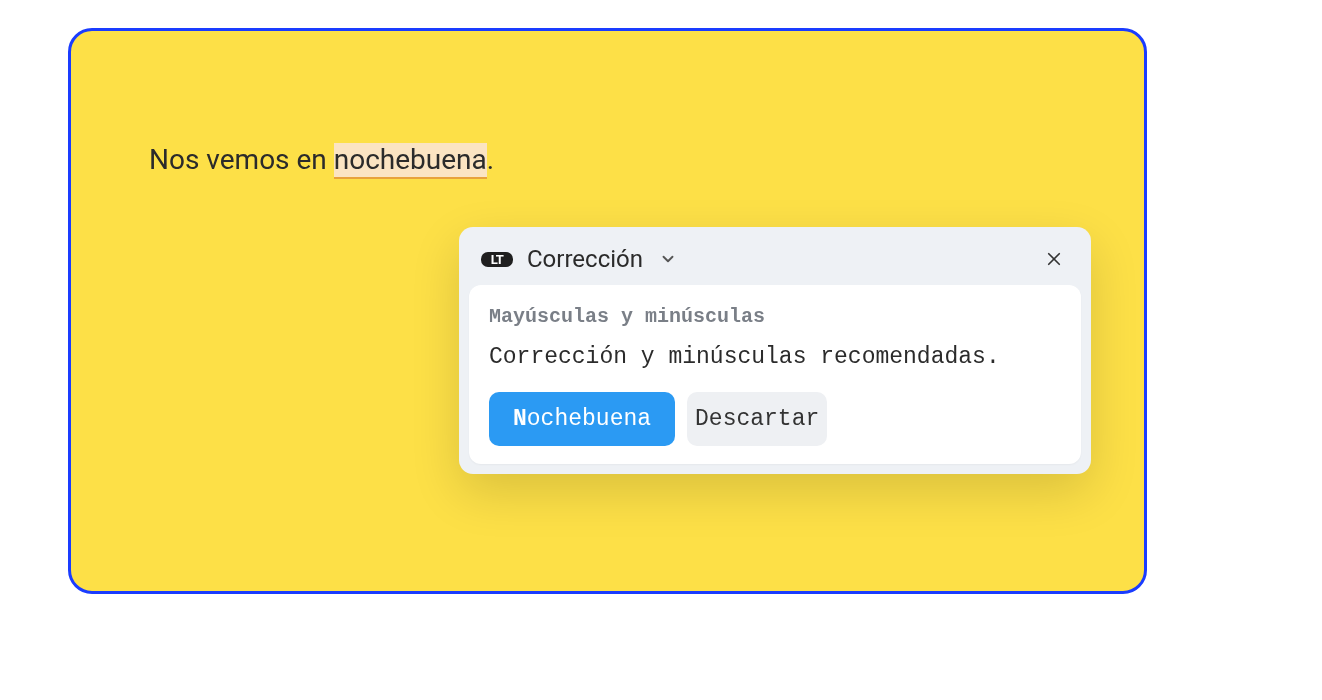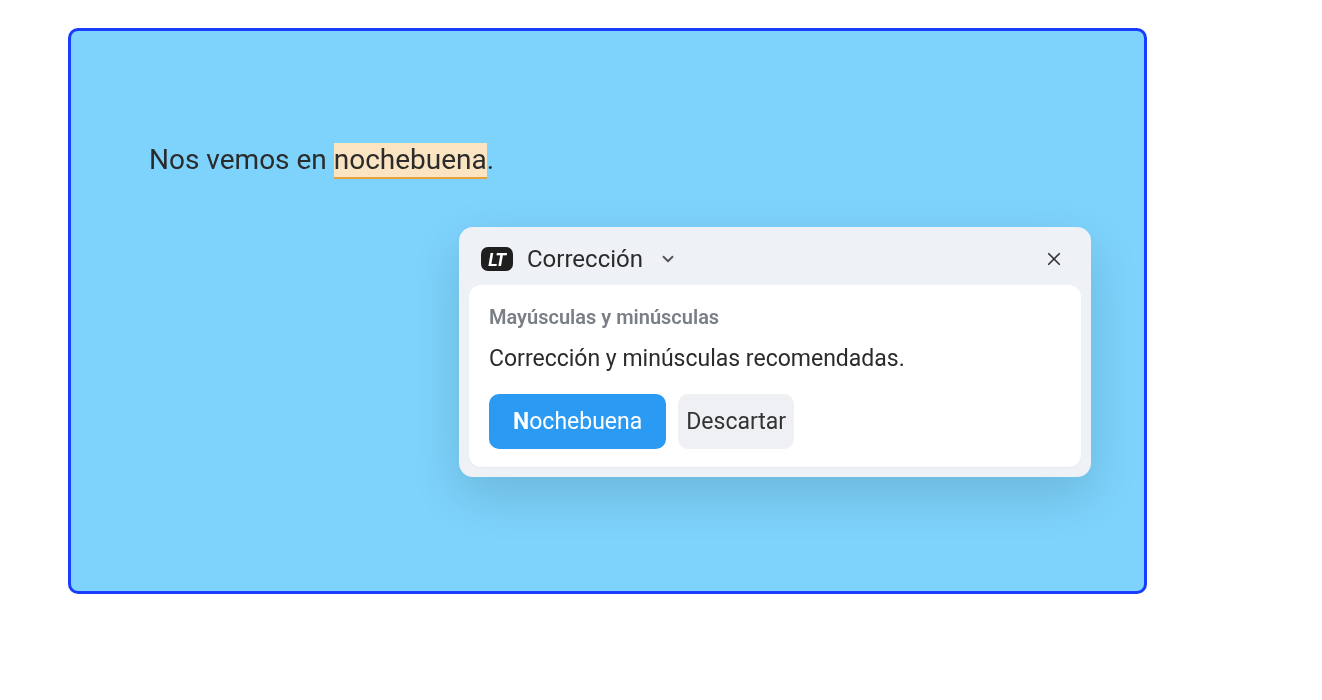--- a/index.html
+++ b/index.html
@@ -1,29 +1,29 @@
 <!DOCTYPE html>
 <html><head>
   <meta charset="utf-8">
   <style>
     * { box-sizing: border-box; margin: 0; padding: 0; }
     body { width: 1322px; height: 700px; background: #fff; font-family: -apple-system, BlinkMacSystemFont, "Segoe UI", Roboto, Helvetica, Arial, sans-serif; position: relative; }
-    .editor-container { position: absolute; top: 28px; left: 68px; width: 1079px; height: 566px; border: 3px solid #1a3cff; border-radius: 10px; background: #7dd3fc; }
+    .editor-container { position: absolute; top: 28px; left: 68px; width: 1079px; height: 566px; border: 3px solid #1a3cff; border-radius: 24px; background: #fde047; }
     .editor-content { position: absolute; top: 112px; left: 78px; font-size: 28px; color: #2b2b2b; line-height: 1.2; }
     .highlight { background: #fbe4c2; border-bottom: 2px solid #e8a23b; padding-bottom: 1px; }
     .popup { position: absolute; top: 196px; left: 388px; width: 632px; background: #eef1f5; border-radius: 14px; box-shadow: 0 18px 50px rgba(0,0,0,0.14); overflow: visible; }
     .popup-header { display: flex; align-items: center; padding: 18px 22px 12px 22px; gap: 14px; }
-    .logo-box { width: 32px; height: 24px; background: #1f1f1f; border-radius: 7px; display: flex; align-items: center; justify-content: center; color: #fff; font-weight: 700; font-size: 18px; letter-spacing: -0.5px; font-style: italic; }
+    .logo-box { width: 32px; height: 15px; background: #1f1f1f; border-radius: 7px; display: flex; align-items: center; justify-content: center; color: #fff; font-weight: 700; font-size: 13px; letter-spacing: -0.5px; }
     .popup-title { font-size: 24px; color: #2b2b2b; flex: 0 0 auto; }
     .chevron { width: 22px; height: 22px; display: flex; align-items: center; justify-content: center; }
     .chevron svg { stroke: #555; }
     .spacer { flex: 1; }
     .close-btn { width: 26px; height: 26px; display: flex; align-items: center; justify-content: center; cursor: pointer; margin-right: 2px; }
     .close-btn svg { stroke: #333; }
-    .popup-body { margin: 0 10px 10px 10px; background: #fff; border-radius: 12px; padding: 20px 20px 18px 20px; box-shadow: 0 1px 2px rgba(0,0,0,0.04); }
+    .popup-body { margin: 0 10px 10px 10px; background: #fff; border-radius: 12px; padding: 20px 20px 18px 20px; box-shadow: 0 1px 2px rgba(0,0,0,0.04); font-family: Liberation Mono, monospace; }
     .category { color: #7a7f87; font-size: 20px; font-weight: 600; margin-bottom: 16px; }
     .description { color: #2b2b2b; font-size: 23px; margin-bottom: 22px; }
     .buttons { display: flex; gap: 12px; }
     .btn-primary { background: #2b9af3; color: #fff; border: none; border-radius: 10px; padding: 14px 24px; font-size: 23px; cursor: pointer; font-family: inherit; }
     .btn-primary .first-letter { font-weight: 700; }
     .btn-secondary { background: #eef0f3; color: #333; border: none; border-radius: 10px; padding: 14px 8px; font-size: 23px; cursor: pointer; font-family: inherit; }
   </style>
 </head>
 <body>
 

